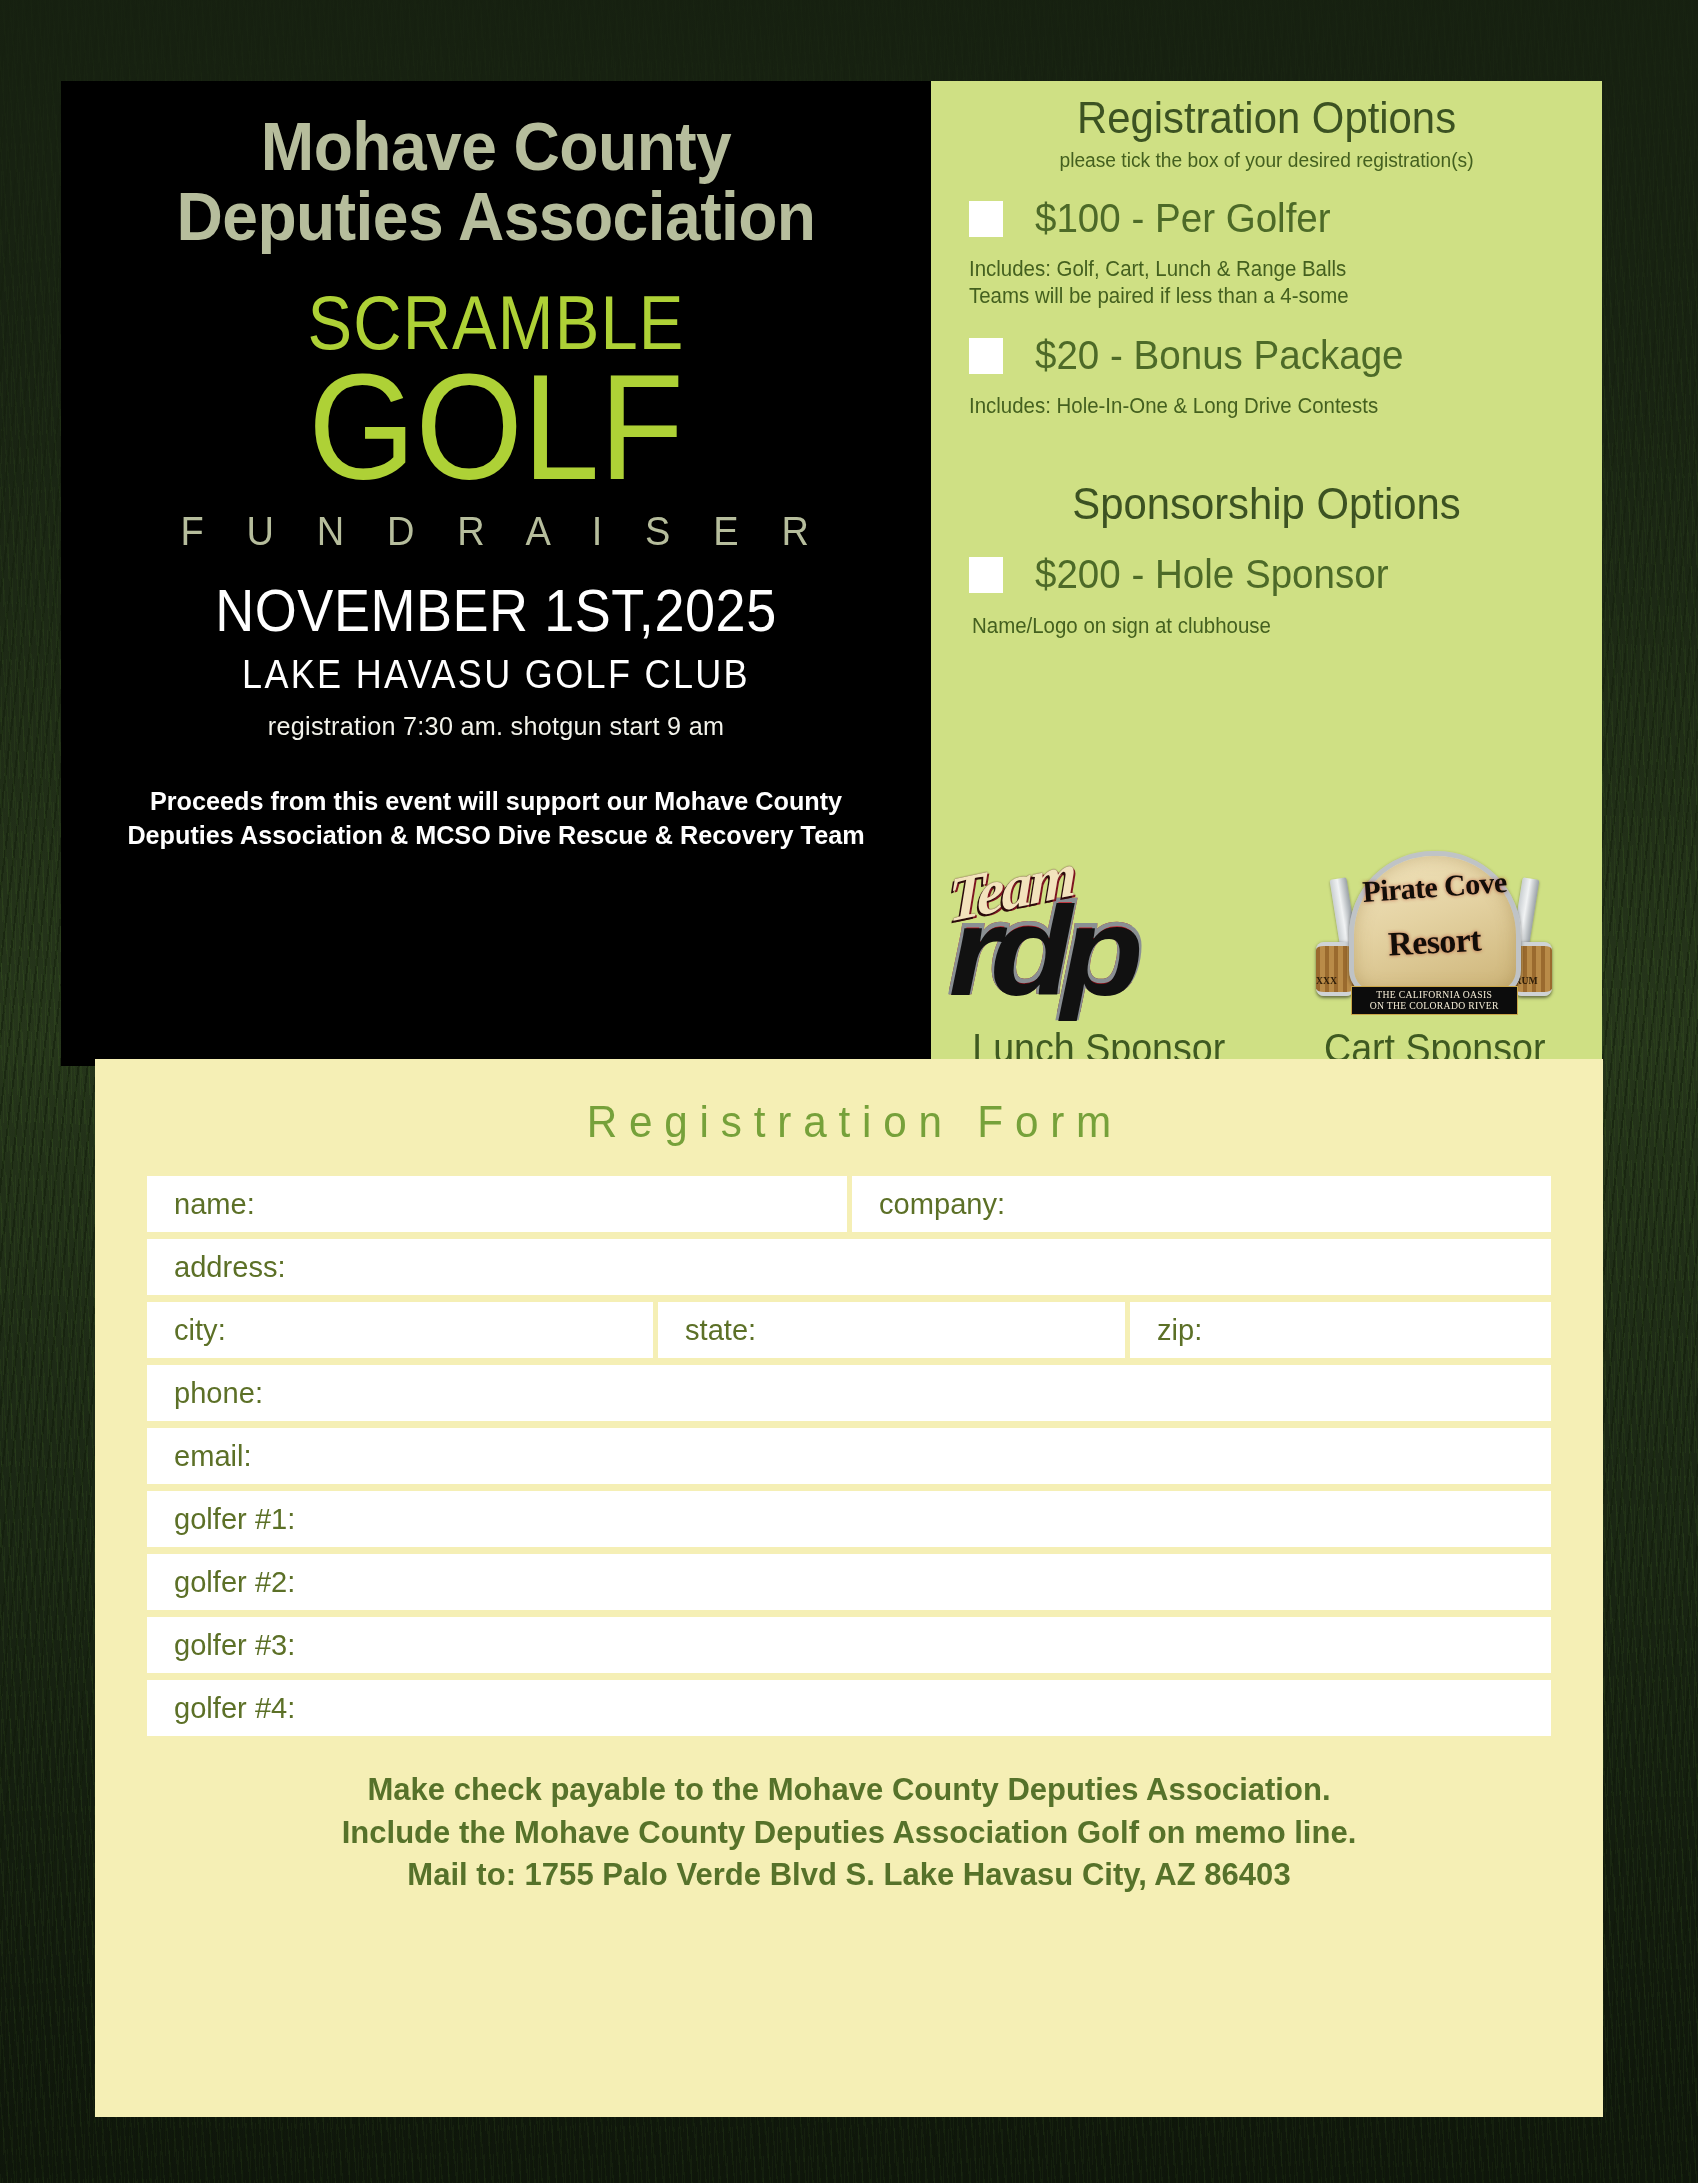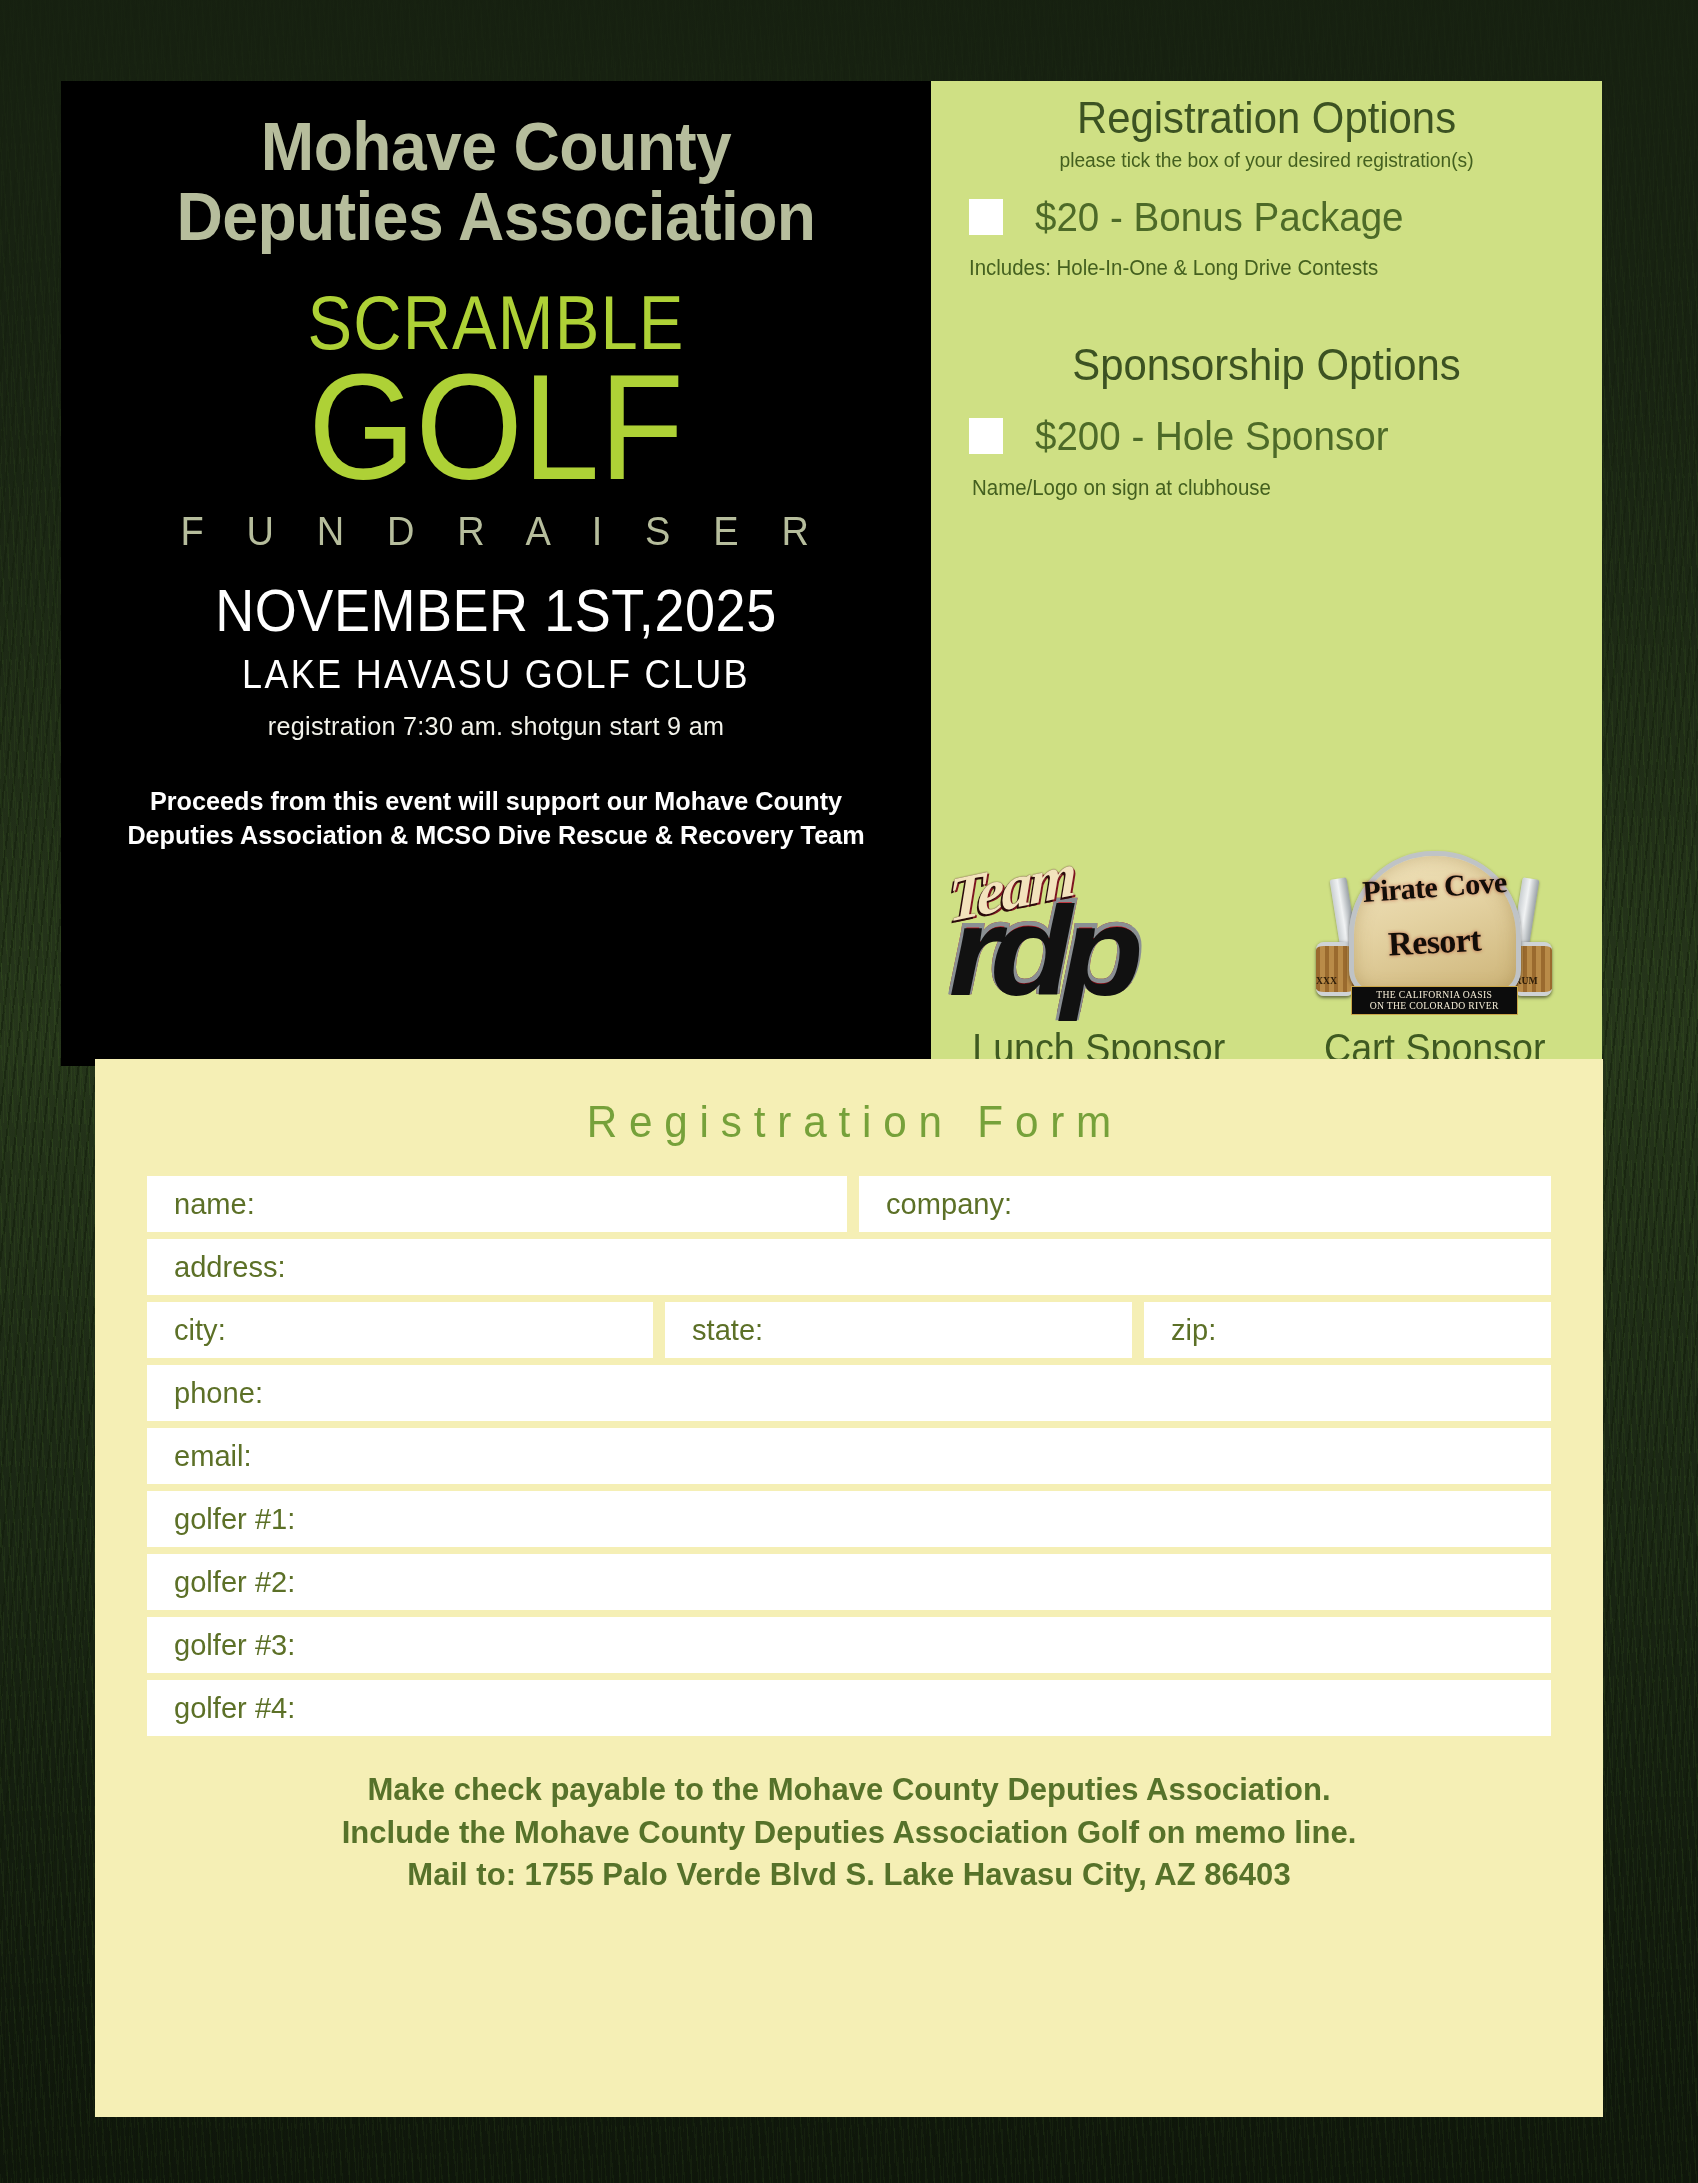--- a/index.html
+++ b/index.html
@@ -351,21 +351,21 @@
     text-align: center;
     font-family: "Liberation Sans Narrow", "Liberation Sans", sans-serif;
     font-size: 44px;
     color: #76a13a;
     letter-spacing: 12.3px;
     padding-top: 38px;
     padding-left: 12.3px;
     transform: scaleX(0.96);
   }
   .fields { margin: 28.5px 52px 0 52px; }
-  .frow { display: flex; gap: 12px; margin-bottom: 7.1px; }
+  .frow { display: flex; gap: 5px; margin-bottom: 7.1px; }
   .field {
     background: #ffffff;
     height: 56px;
     display: flex;
     align-items: center;
     padding-left: 27px;
     flex: 1 1 auto;
   }
   .field-label {
     font-family: "Liberation Sans Narrow", "Liberation Sans", sans-serif;
@@ -415,20 +415,30 @@
     </div>
   </div>
 
   <div class="green-panel">
 
     <div style="padding-top:11px;">
       <div class="gp-heading">Registration Options</div>
       <div class="gp-sub">please tick the box of your desired registration(s)</div>
     </div>
 
+    <div style="margin-top:26px;">
+      <div class="option-row">
+        <div class="cbox"></div>
+        <div class="option-label">$100 - Per Golfer</div>
+      </div>
+      <div class="fineprint" style="margin-top:17px;">
+        <div>Includes: Golf, Cart, Lunch &amp; Range Balls</div>
+        <div>Teams will be paired if less than a 4-some</div>
+      </div>
+    </div>
 
     <div style="margin-top:24.6px;">
       <div class="option-row">
         <div class="cbox"></div>
         <div class="option-label">$20 - Bonus Package</div>
       </div>
       <div class="fineprint" style="margin-top:17px;">
         <div>Includes: Hole-In-One &amp; Long Drive Contests</div>
       </div>
     </div>

